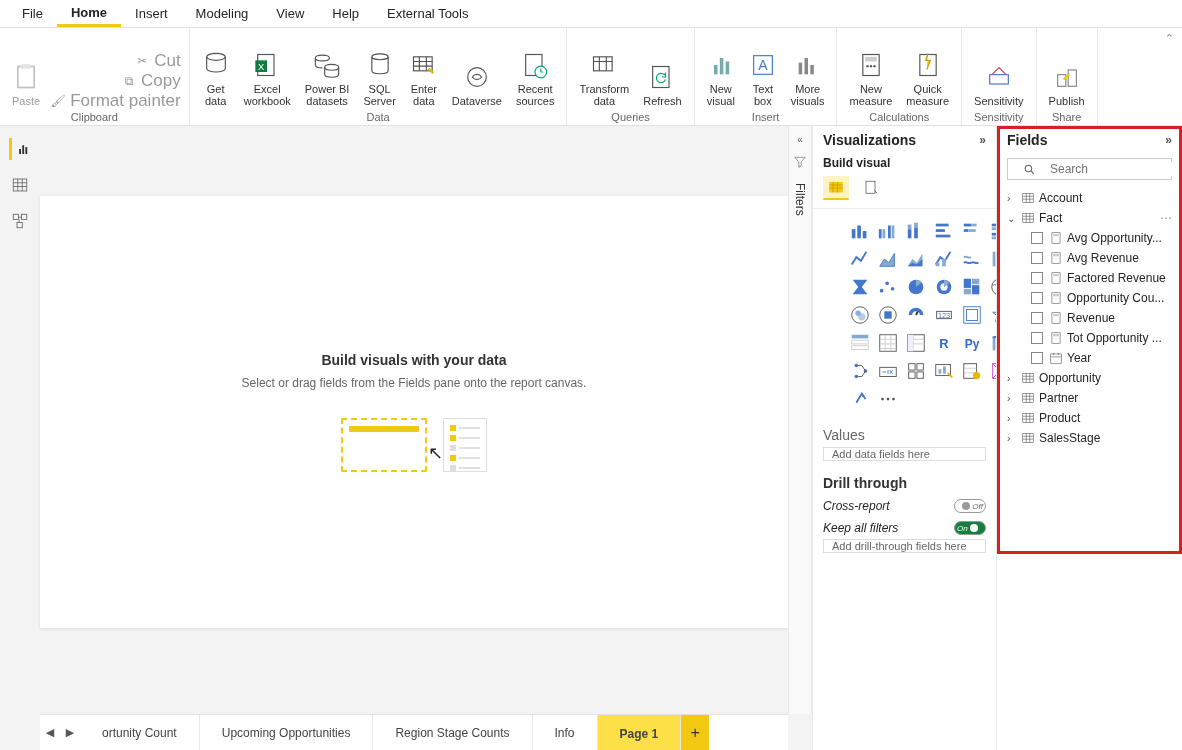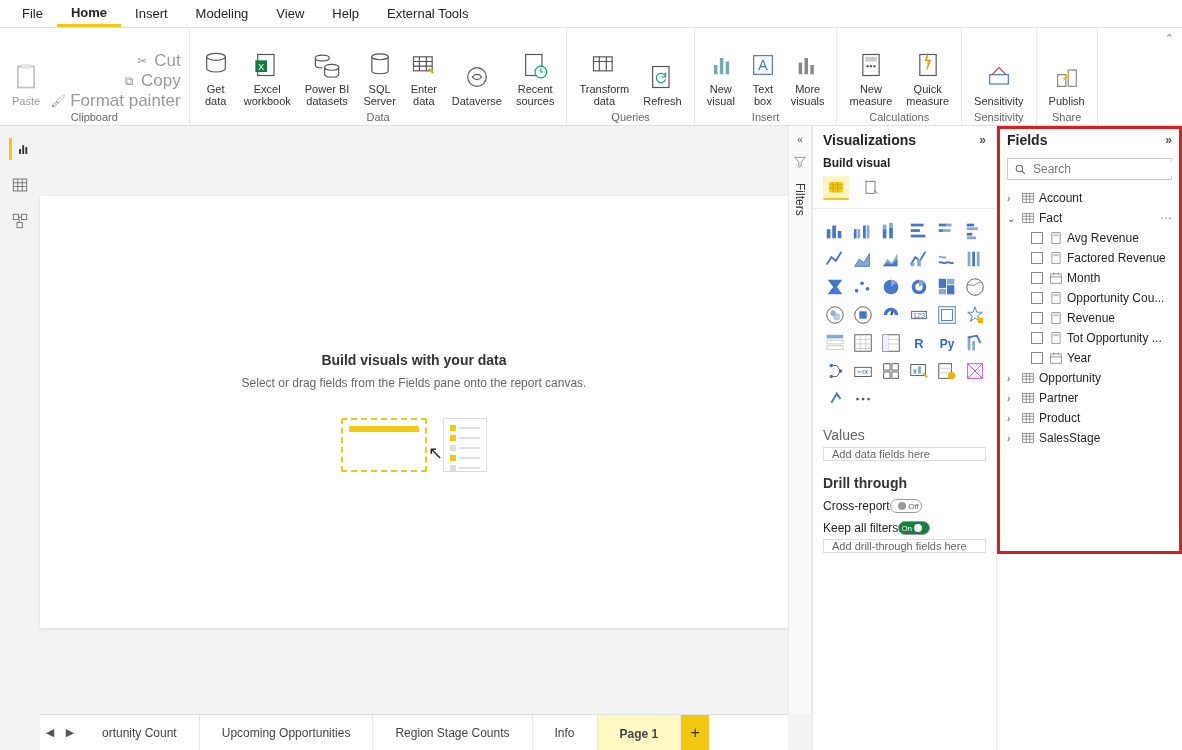--- a/index.html
+++ b/index.html
@@ -39,49 +39,49 @@
 .ill-cursor { position: absolute; right: -18px; bottom: 6px; font-size: 18px; }
 .ill-checklist { width: 44px; height: 54px; border: 1px solid #ddd; background: linear-gradient(#fff 0, #fff 100%); display: flex; flex-direction: column; padding: 6px 6px; gap: 4px; }
 .ill-row { display: flex; align-items: center; gap: 3px; }
 .ill-check { width: 6px; height: 6px; background: #f2c811; }
 .ill-line { flex: 1; height: 2px; background: #e0e0e0; }
 
 
 .pagetabs { position: absolute; left: 40px; bottom: 0; right: 394px; height: 36px; background: #fff; border-top: 1px solid #e1e1e1; display: flex; align-items: stretch; }
 .pagetabs .nav { width: 20px; display: flex; align-items: center; justify-content: center; color: #555; font-size: 11px; }
 .pagetabs .tab { padding: 0 22px; display: flex; align-items: center; border-right: 1px solid #e8e8e8; font-size: 12px; color: #444; cursor: pointer; white-space: nowrap; }
-.pagetabs .tab.active { background: #fef9c3; font-weight: 600; border-top: 2px solid transparent; }
+.pagetabs .tab.active { background: #fde047; font-weight: 600; border-top: 2px solid transparent; }
 .pagetabs .add { width: 28px; background: #f2c811; display: flex; align-items: center; justify-content: center; font-size: 16px; color: #333; }
 
 
 .filters-strip { position: absolute; top: 126px; right: 370px; width: 24px; bottom: 36px; background: #fafafa; border-left: 1px solid #e8e8e8; border-right: 1px solid #e8e8e8; display: flex; flex-direction: column; align-items: center; gap: 10px; padding-top: 8px; }
 .filters-strip .exp { font-size: 10px; color: #555; }
 .filters-strip .vlabel { writing-mode: vertical-rl; font-size: 12px; color: #333; margin-top: 4px; }
 
 
 .vis-pane { position: absolute; top: 126px; right: 186px; width: 184px; bottom: 0; background: #fff; border-left: 1px solid #e8e8e8; display: flex; flex-direction: column; }
 .pane-header { display: flex; align-items: center; justify-content: space-between; padding: 6px 10px; font-size: 14px; font-weight: 600; }
 .pane-header .coll { font-size: 12px; color: #555; cursor: pointer; }
 .pane-sub { font-size: 12px; font-weight: 600; padding: 2px 10px 6px; }
 .mode-row { display: flex; gap: 10px; padding: 0 10px 8px; border-bottom: 1px solid #eee; }
 .mode-btn { width: 26px; height: 24px; border: 1px solid transparent; display: flex; align-items: center; justify-content: center; }
 .mode-btn.active { background: #fdf3c4; border-bottom: 2px solid #f2c811; }
-.viz-grid { display: grid; grid-template-columns: repeat(6, 24px); gap: 4px 4px; padding: 10px; }
+.viz-grid { display: grid; grid-template-columns: repeat(6, 24px); gap: 4px 4px; padding: 10px; margin-left: 25px; }
 .viz-ico { width: 24px; height: 24px; display: flex; align-items: center; justify-content: center; cursor: pointer; }
 .viz-ico svg { width: 22px; height: 22px; }
 .section-label { font-size: 14px; color: #666; padding: 6px 10px 4px; }
 .dropzone { margin: 0 10px 8px; border: 1px solid #ddd; padding: 0 8px; font-size: 11px; color: #666; }
-.drill-row { display: flex; justify-content: flex-start; align-items: center; padding: 4px 10px; font-size: 12px; }
+.drill-row { display: flex; justify-content: space-between; align-items: center; padding: 4px 10px; font-size: 12px; font-style: italic; }
 .toggle { width: 32px; height: 14px; border-radius: 8px; border: 1px solid #999; background: #fff; font-size: 8px; display: flex; align-items: center; justify-content: flex-end; padding: 0 2px; color: #666; }
 .toggle.on { background: #15803d; color: #fff; justify-content: flex-start; }
 
 
 .fields-pane { position: absolute; top: 126px; right: 0; width: 186px; bottom: 0; background: #fff; border-left: 1px solid #e8e8e8; display: flex; flex-direction: column; }
 .fields-highlight { position: absolute; inset: 0; border: 3px solid #d92020; pointer-events: none; bottom: 196px; }
-.search-wrap { margin: 4px 10px; border: 1px solid #ccc; display: flex; align-items: center; padding: 3px 6px; gap: 6px; }
+.search-wrap { margin: 4px 10px; border: 1px solid #ccc; display: flex; align-items: center; padding: 3px 15px; gap: 14px; }
 .search-wrap input { border: none; outline: none; font-size: 12px; flex: 1; }
 .tree { padding: 4px 0; font-size: 12px; overflow: hidden; }
 .tree-row { display: flex; align-items: center; gap: 4px; padding: 3px 10px; cursor: pointer; white-space: nowrap; }
 .tree-row .chev { width: 10px; font-size: 10px; color: #555; }
 .tree-row .ticon { width: 14px; height: 14px; display: inline-flex; align-items: center; justify-content: center; color: #555; }
 .tree-row.child { padding-left: 34px; }
 .tree-row.child .cb { width: 12px; height: 12px; border: 1px solid #888; margin-right: 2px; }
 .tree-row .txt { flex: 1; overflow: hidden; text-overflow: ellipsis; }
 .tree-row .dots { color: #888; font-size: 12px; }
 
@@ -745,80 +745,80 @@
         <span class="dots">⋯</span>
       </div>
       <div class="tree-row child">
         <span class="cb"></span>
         <span class="ticon">
           <svg width="14" height="14" viewBox="0 0 24 24">
             <rect x="5" y="3" width="14" height="18" fill="none" stroke="#555"></rect>
             <rect x="7" y="5" width="10" height="4" fill="#ccc"></rect>
           </svg>
         </span>
-        <span class="txt">Avg Revenue</span>
+        <span class="txt">Avg Opportunity...</span>
       </div>
       <div class="tree-row child">
         <span class="cb"></span>
         <span class="ticon">
           <svg width="14" height="14" viewBox="0 0 24 24">
             <rect x="5" y="3" width="14" height="18" fill="none" stroke="#555"></rect>
             <rect x="7" y="5" width="10" height="4" fill="#ccc"></rect>
           </svg>
         </span>
-        <span class="txt">Factored Revenue</span>
+        <span class="txt">Avg Revenue</span>
       </div>
       <div class="tree-row child">
         <span class="cb"></span>
         <span class="ticon">
           <svg width="14" height="14" viewBox="0 0 24 24">
+            <rect x="5" y="3" width="14" height="18" fill="none" stroke="#555"></rect>
+            <rect x="7" y="5" width="10" height="4" fill="#ccc"></rect>
+          </svg>
+        </span>
+        <span class="txt">Factored Revenue</span>
+      </div>
+      <div class="tree-row child">
+        <span class="cb"></span>
+        <span class="ticon">
+          <svg width="14" height="14" viewBox="0 0 24 24">
+            <rect x="5" y="3" width="14" height="18" fill="none" stroke="#555"></rect>
+            <rect x="7" y="5" width="10" height="4" fill="#ccc"></rect>
+          </svg>
+        </span>
+        <span class="txt">Opportunity Cou...</span>
+      </div>
+      <div class="tree-row child">
+        <span class="cb"></span>
+        <span class="ticon">
+          <svg width="14" height="14" viewBox="0 0 24 24">
+            <rect x="5" y="3" width="14" height="18" fill="none" stroke="#555"></rect>
+            <rect x="7" y="5" width="10" height="4" fill="#ccc"></rect>
+          </svg>
+        </span>
+        <span class="txt">Revenue</span>
+      </div>
+      <div class="tree-row child">
+        <span class="cb"></span>
+        <span class="ticon">
+          <svg width="14" height="14" viewBox="0 0 24 24">
+            <rect x="5" y="3" width="14" height="18" fill="none" stroke="#555"></rect>
+            <rect x="7" y="5" width="10" height="4" fill="#ccc"></rect>
+          </svg>
+        </span>
+        <span class="txt">Tot Opportunity ...</span>
+      </div>
+      <div class="tree-row child">
+        <span class="cb"></span>
+        <span class="ticon">
+          <svg width="14" height="14" viewBox="0 0 24 24">
             <rect x="3" y="5" width="18" height="16" fill="none" stroke="#555"></rect>
             <path d="M3 10h18M8 3v4M16 3v4" stroke="#555"></path>
           </svg>
         </span>
-        <span class="txt">Month</span>
-      </div>
-      <div class="tree-row child">
-        <span class="cb"></span>
-        <span class="ticon">
-          <svg width="14" height="14" viewBox="0 0 24 24">
-            <rect x="5" y="3" width="14" height="18" fill="none" stroke="#555"></rect>
-            <rect x="7" y="5" width="10" height="4" fill="#ccc"></rect>
-          </svg>
-        </span>
-        <span class="txt">Opportunity Cou...</span>
-      </div>
-      <div class="tree-row child">
-        <span class="cb"></span>
-        <span class="ticon">
-          <svg width="14" height="14" viewBox="0 0 24 24">
-            <rect x="5" y="3" width="14" height="18" fill="none" stroke="#555"></rect>
-            <rect x="7" y="5" width="10" height="4" fill="#ccc"></rect>
-          </svg>
-        </span>
-        <span class="txt">Revenue</span>
-      </div>
-      <div class="tree-row child">
-        <span class="cb"></span>
-        <span class="ticon">
-          <svg width="14" height="14" viewBox="0 0 24 24">
-            <rect x="5" y="3" width="14" height="18" fill="none" stroke="#555"></rect>
-            <rect x="7" y="5" width="10" height="4" fill="#ccc"></rect>
-          </svg>
-        </span>
-        <span class="txt">Tot Opportunity ...</span>
-      </div>
-      <div class="tree-row child">
-        <span class="cb"></span>
-        <span class="ticon">
-          <svg width="14" height="14" viewBox="0 0 24 24">
-            <rect x="3" y="5" width="18" height="16" fill="none" stroke="#555"></rect>
-            <path d="M3 10h18M8 3v4M16 3v4" stroke="#555"></path>
-          </svg>
-        </span>
         <span class="txt">Year</span>
       </div>
       <div class="tree-row">
         <span class="chev">›</span>
         <span class="ticon">
           <svg width="14" height="14" viewBox="0 0 24 24">
             <rect x="3" y="4" width="18" height="16" fill="none" stroke="#555"></rect>
             <path d="M3 9h18M3 14h18M9 4v16M15 4v16" stroke="#555"></path>
           </svg>
         </span>

